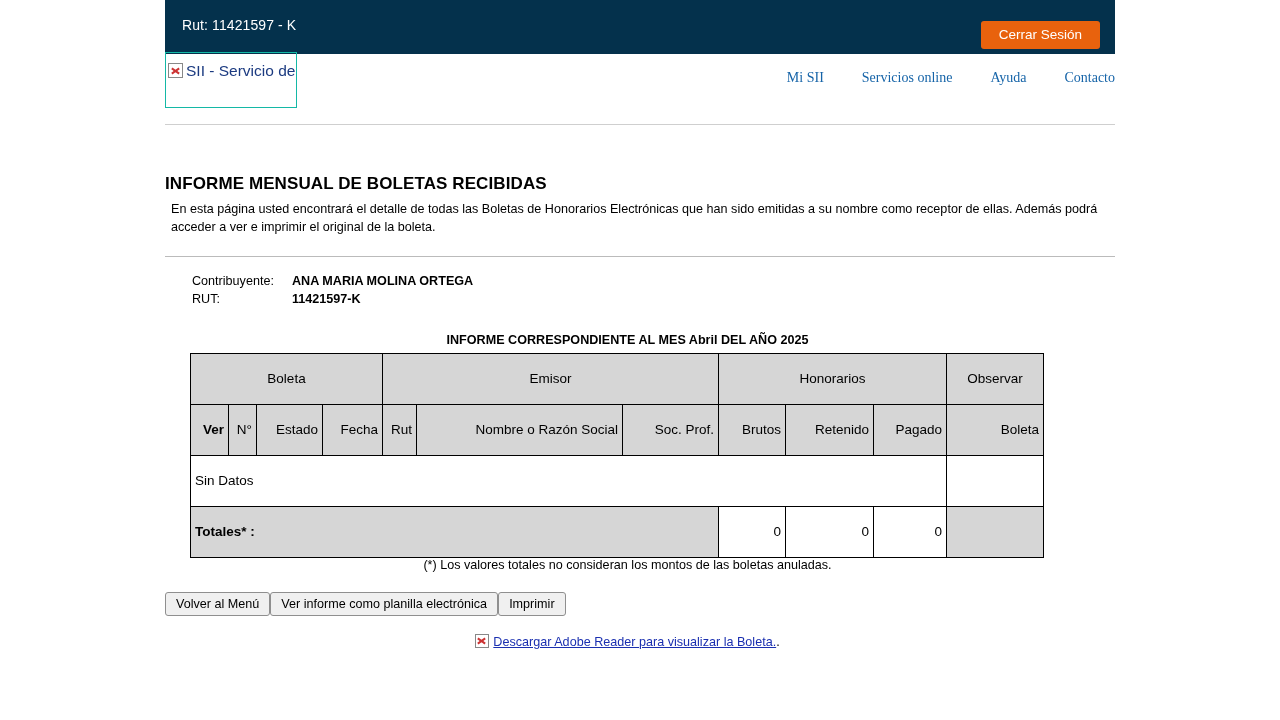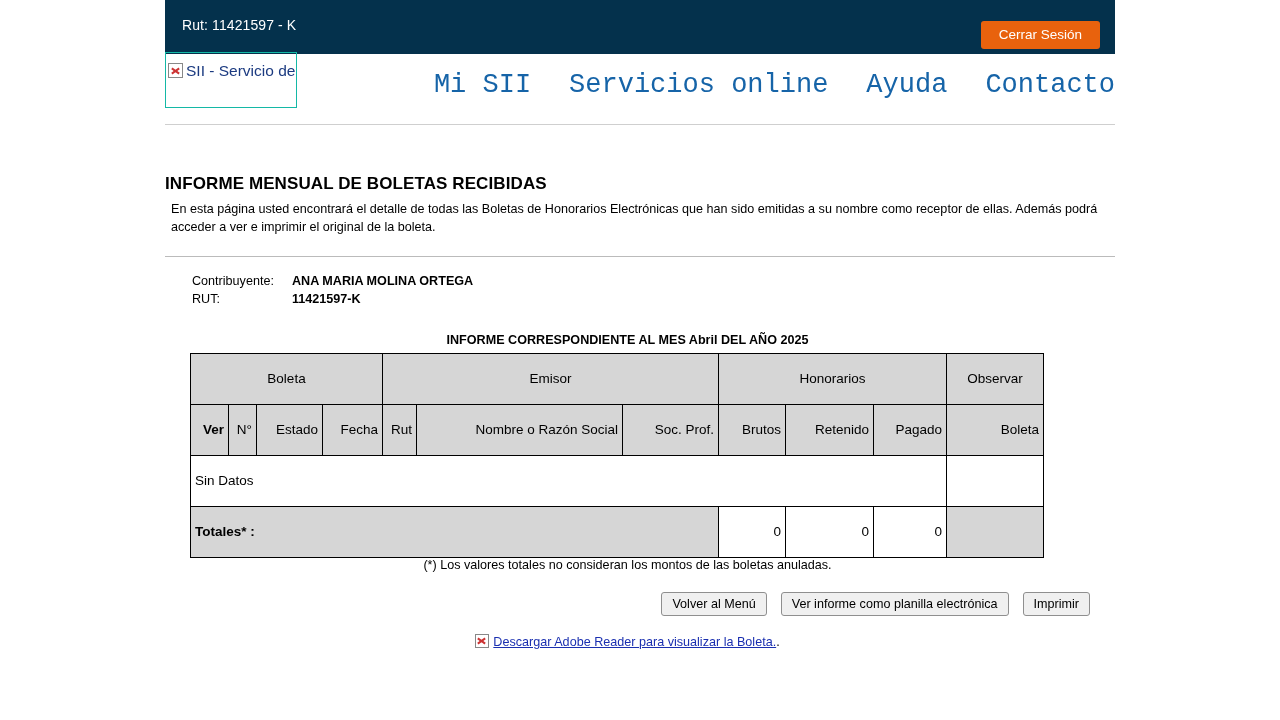--- a/index.html
+++ b/index.html
@@ -105,23 +105,23 @@
   .nav {
     position: absolute;
     right: 0px;
     top: 16px;
     display: flex;
     gap: 38px;
     align-items: baseline;
   }
   .nav a {
     color: #1664a8;
-    font-size: 27px;
+    font-size: 14px;
     text-decoration: none;
-    font-family: Liberation Mono, monospace;
+    font-family: Liberation Serif, serif;
   }
 
   
   .main {
     position: relative;
     padding: 0 0 0 0;
   }
   h1.title {
     margin: 49px 0 0 0;
     font-size: 17px;
@@ -214,22 +214,21 @@
     font-size: 12.6px;
     margin: 0 0 0 0;
     width: 925px;
   }
 
   
   .buttons {
     margin: 20px 0 10px 0;
     width: 925px;
     display: flex;
-    justify-content: flex-end;
-    gap: 14px;
+    justify-content: flex-start;
   }
   .buttons button {
     font-family: "Liberation Sans", sans-serif;
     font-size: 12.6px;
     background: #f0f0f0;
     border: 1px solid #8f8f8f;
     border-radius: 3px;
     padding: 4px 10px;
     cursor: pointer;
     color: #000;

